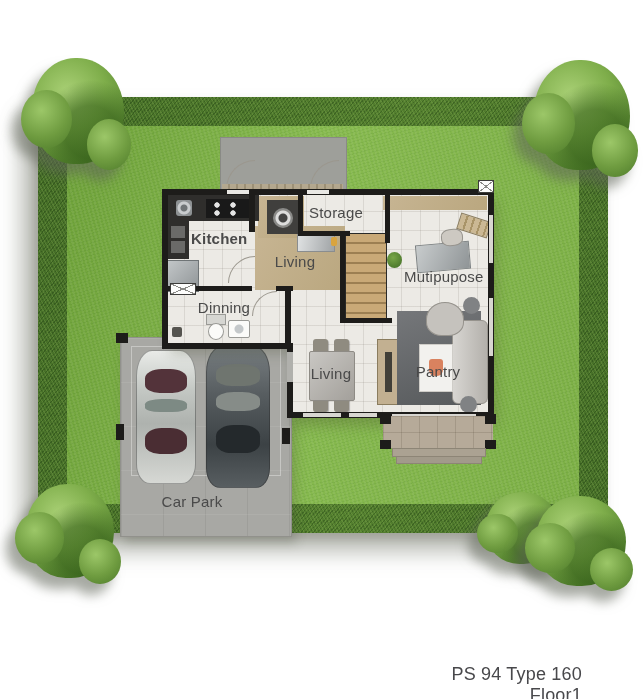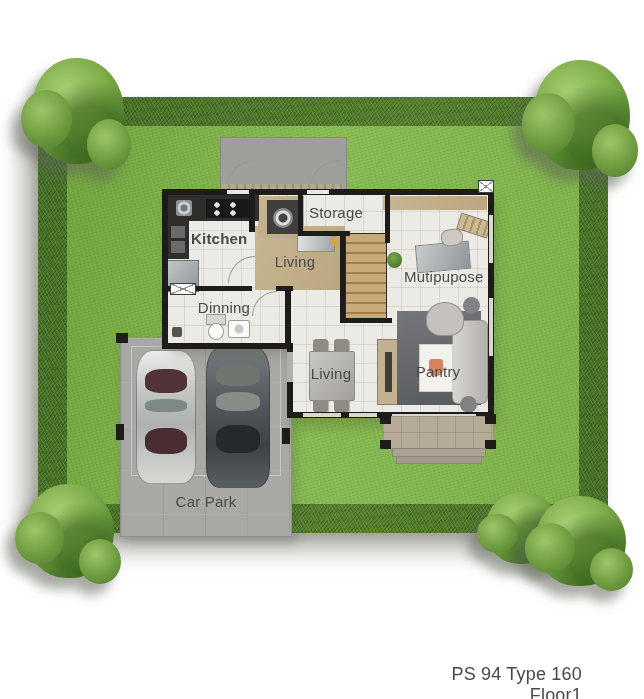--- a/index.html
+++ b/index.html
@@ -83,21 +83,21 @@
   <div class="a car car-silver" style="left:136px;top:350px;width:58px;height:132px;">
     <div class="glass" style="top:14%;height:18%;background:#53333a;"></div>
     <div class="glass" style="top:36%;height:10%;background:#7d8a84;"></div>
     <div class="glass" style="top:58%;height:20%;background:#4a2d33;"></div>
   </div>
   <div class="a car car-dark" style="left:206px;top:346px;width:62px;height:140px;">
     <div class="glass" style="top:12%;height:16%;background:#6f756f;"></div>
     <div class="glass" style="top:32%;height:14%;background:#868c88;"></div>
     <div class="glass" style="top:56%;height:20%;background:#24292c;"></div>
   </div>
-  <div class="a room-label" style="left:148px;top:496px;width:116px;">Car Park</div>
+  <div class="a room-label" style="left:134px;top:496px;width:116px;">Car Park</div>
 
   <div class="a tree" style="left:32px;top:58px;width:92px;height:106px;"></div>
   <div class="a tree" style="left:534px;top:60px;width:96px;height:110px;"></div>
   <div class="a tree" style="left:26px;top:484px;width:88px;height:94px;"></div>
   <div class="a tree" style="left:486px;top:492px;width:74px;height:72px;"></div>
   <div class="a tree" style="left:536px;top:496px;width:90px;height:90px;"></div>
 
   <div class="a" style="left:220px;top:137px;width:125px;height:57px;background:#9e9f9a;border:1px solid #898a85;"></div>
   <div class="a arc" style="left:226px;top:160px;width:28px;height:28px;"></div>
   <div class="a arc" style="left:310px;top:160px;width:28px;height:28px;"></div>

